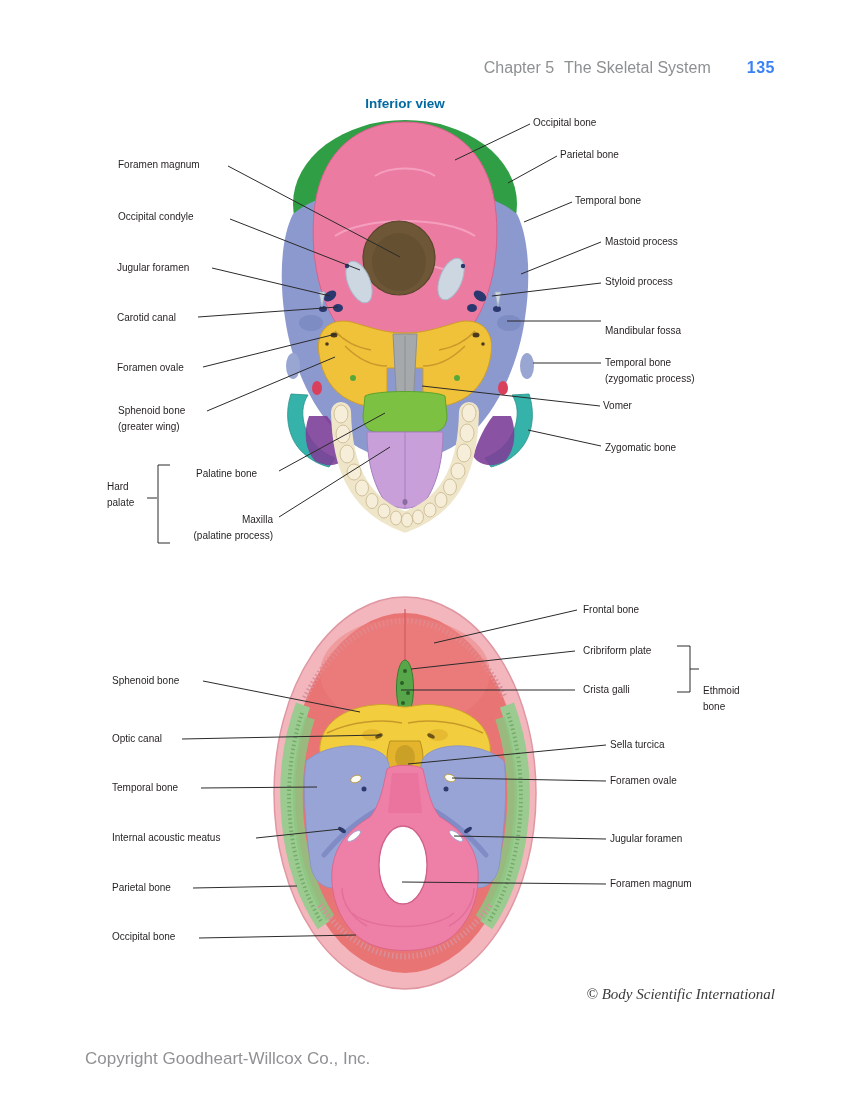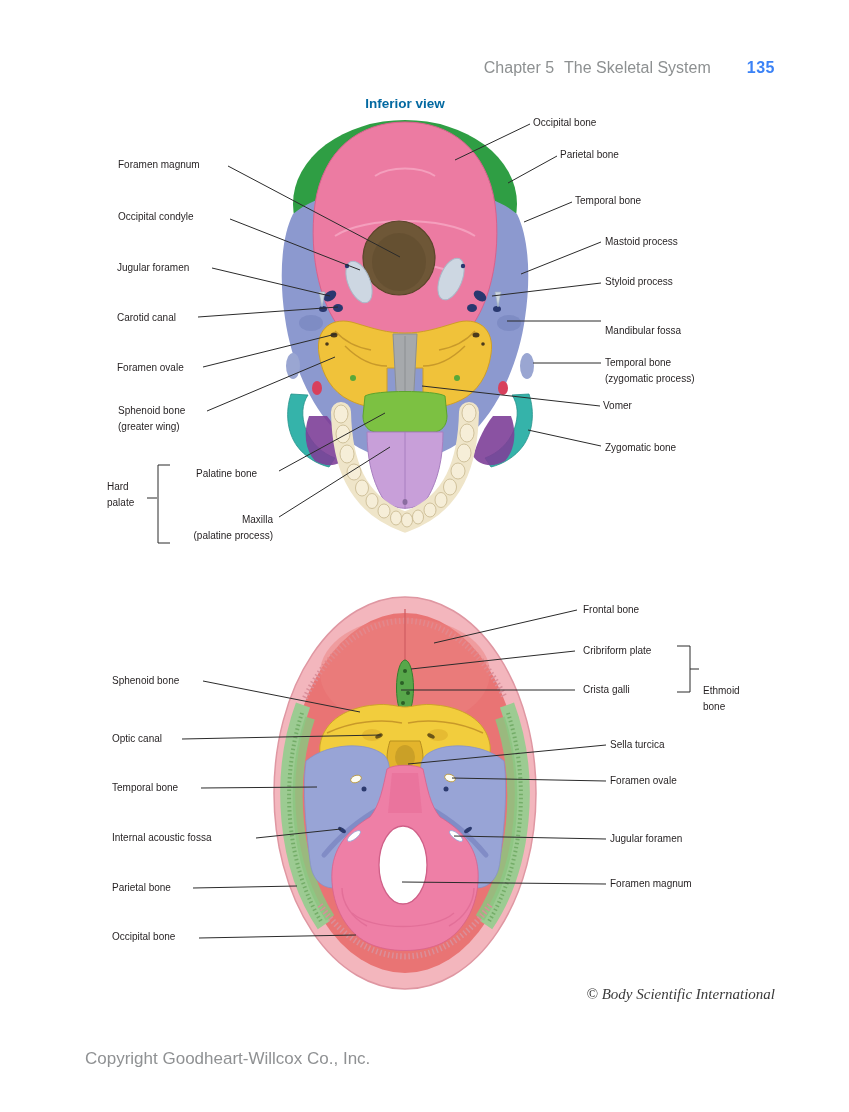--- a/index.html
+++ b/index.html
@@ -267,21 +267,21 @@
   <div class="lbl" style="left:605px;top:274px;">Styloid process</div>
   <div class="lbl" style="left:605px;top:313px;margin-top:10px;">Mandibular fossa</div>
   <div class="lbl" style="left:605px;top:355px;">Temporal bone
 (zygomatic process)</div>
   <div class="lbl" style="left:603px;top:398px;">Vomer</div>
   <div class="lbl" style="left:605px;top:440px;">Zygomatic bone</div>
 
   <div class="lbl" style="left:112px;top:673px;">Sphenoid bone</div>
   <div class="lbl" style="left:112px;top:731px;">Optic canal</div>
   <div class="lbl" style="left:112px;top:780px;">Temporal bone</div>
-  <div class="lbl" style="left:112px;top:830px;">Internal acoustic fossa</div>
+  <div class="lbl" style="left:112px;top:830px;">Internal acoustic meatus</div>
   <div class="lbl" style="left:112px;top:880px;">Parietal bone</div>
   <div class="lbl" style="left:112px;top:929px;">Occipital bone</div>
   <div class="lbl" style="left:583px;top:602px;">Frontal bone</div>
   <div class="lbl" style="left:583px;top:643px;">Cribriform plate</div>
   <div class="lbl" style="left:583px;top:682px;">Crista galli</div>
   <div class="lbl" style="left:703px;top:637px;margin-top:46px;">Ethmoid
 bone</div>
   <div class="lbl" style="left:610px;top:737px;">Sella turcica</div>
   <div class="lbl" style="left:610px;top:773px;">Foramen ovale</div>
   <div class="lbl" style="left:610px;top:831px;">Jugular foramen</div>

